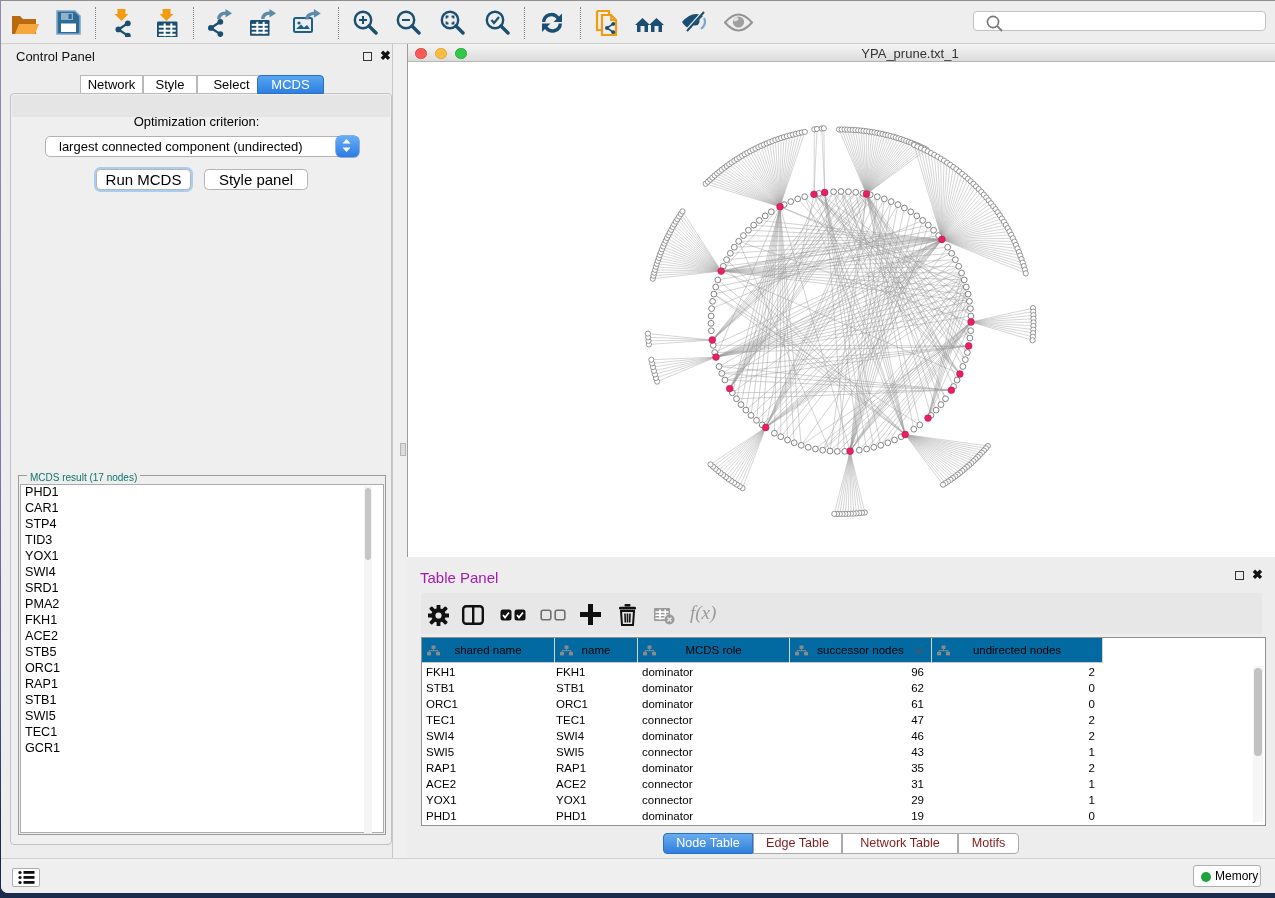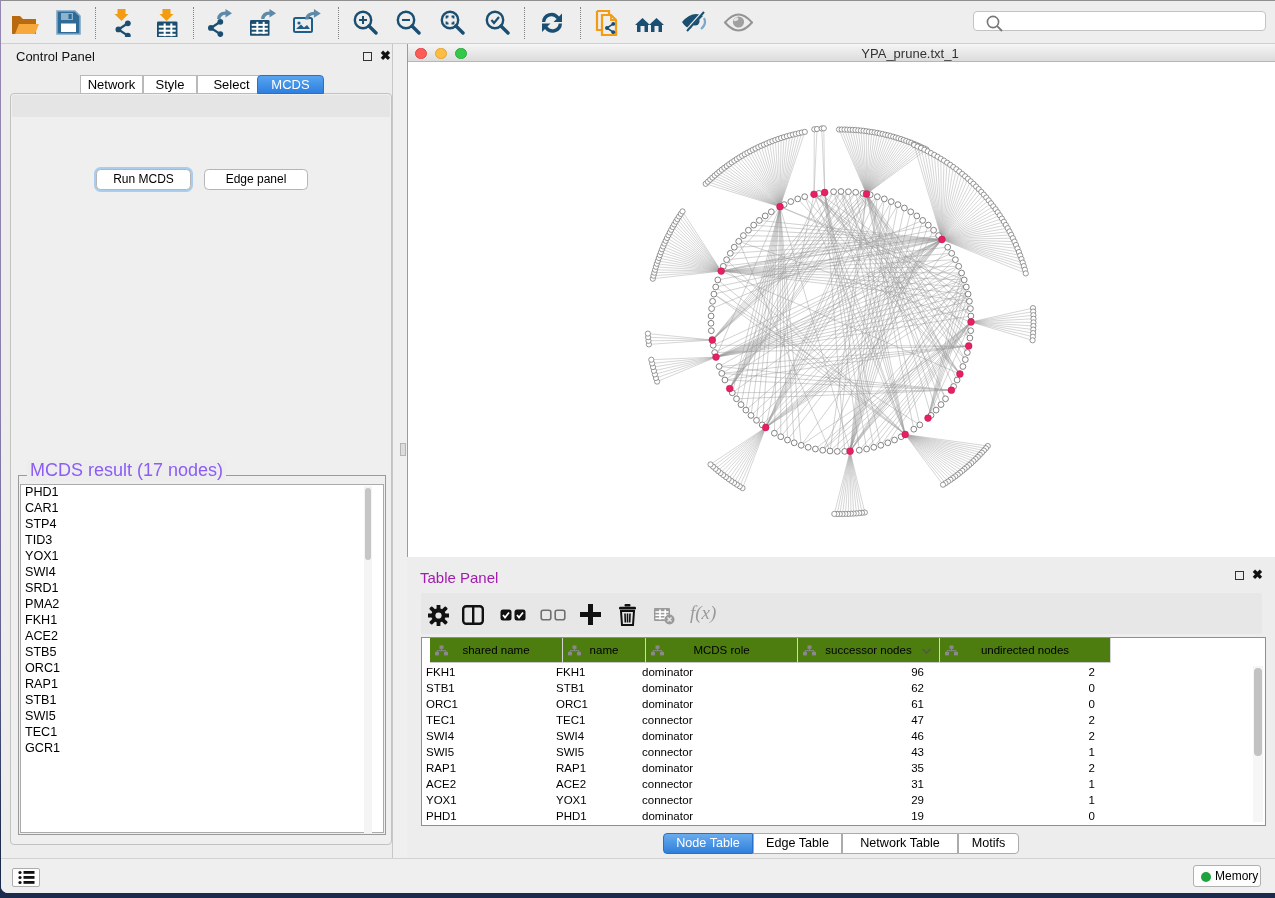--- a/index.html
+++ b/index.html
@@ -20,51 +20,51 @@
 .tab{position:absolute;top:75px;height:19px;background:#fff;border:1px solid #b9b9b9;color:#000;
  font-size:13px;text-align:center;line-height:18px}
 .tab.sel{background:linear-gradient(180deg,#57a5f1 0%,#2e7fe0 100%);color:#fff;border:1px solid #2a70c8;border-radius:4px 4px 0 0;z-index:3}
 #tabpane{left:9px;top:93px;width:382px;height:752px;background:#efefef;border:1px solid #c2c2c2;border-radius:4px}
 #tabpane .band{position:absolute;left:1px;top:1px;width:378px;height:22px;background:#e5e5e5;border-radius:3px 3px 0 0}
 #optlabel{left:0;top:114px;width:391px;text-align:center;font-size:13px;color:#000}
 #combo{left:44px;top:136px;width:314px;height:21px;background:#fff;border:1px solid #b3b3b3;border-radius:5px;font-size:13px;line-height:19px;color:#000;padding-left:13px}
 #combo .spin{position:absolute;right:-1px;top:-1px;width:23px;height:21px;border-radius:5px;
  background:linear-gradient(180deg,#66aef5 0%,#2d7ce4 100%);box-shadow:0 0 0 0.5px #2a6fc9}
 .btn{position:absolute;height:21px;background:#fff;border:1px solid #b5b5b5;border-radius:4.5px;
- font-size:12px;text-align:center;line-height:19px;color:#000}
+ font-size:15px;text-align:center;line-height:19px;color:#000}
 #runbtn{left:95px;top:169px;width:95px;box-shadow:0 0 0 2px #a8cdee}
 #closebtn{left:203px;top:169px;width:104px}
 
 #fieldset{left:17px;top:475px;width:368px;height:360px;border:1px solid #9a9a9a}
-#fieldlegend{left:26px;top:460px;background:#ededed;padding:0 3px;font-size:18px;color:#8b5cf6}
+#fieldlegend{left:26px;top:472px;background:#ededed;padding:0 3px;font-size:10px;color:#0f766e}
 #listbox{left:19px;top:484px;width:364px;height:349px;background:#fff;border:1px solid #ababab}
 #listbox .it{position:absolute;left:4px;font-size:12.6px;color:#000}
 #listsb{position:absolute;right:11px;top:1px;width:8px;height:347px;background:#f4f4f4}
 #listsb .th{position:absolute;left:1px;top:2px;width:6px;height:72px;background:#c6c6c6;border-radius:3px}
 
 #vsplit{left:391px;top:44px;width:15px;height:814px;background:#efefef;border-left:1px solid #c8c8c8}
 #vgrip{left:399px;top:443px;width:6px;height:13px;background:#dcdcdc;border:1px solid #b5b5b5}
 
 #netwin{left:406px;top:44px;width:869px;height:513px;background:#fff;border-left:1px solid #9b9b9b}
 #nettitle{left:0;top:0;width:869px;height:18px;background:linear-gradient(180deg,#f5f5f5,#dcdcdc);border-bottom:1px solid #b6b6b6}
 #nettitle .t{position:absolute;left:0;top:2px;width:1004px;text-align:center;font-size:13px;color:#333}
 .light{position:absolute;top:47.5px;width:11.5px;height:11.5px;border-radius:50%}
 #netcanvas{left:0;top:19px;width:868px;height:494px;background:#fff;overflow:hidden}
 
 #tpanel{left:406px;top:557px;width:869px;height:301px;background:#ededed}
 #tpanel .title{position:absolute;left:13px;top:12px;font-size:15px;color:#a21caf}
 #ttoolbar{left:14px;top:36px;width:841px;height:41px;background:#e7e7e7;border-radius:2px}
 #tableC{left:14px;top:80px;width:845px;height:189px;background:#fff;border:1px solid #8f8f8f}
-#thead{position:absolute;left:8px;top:0;width:681px;height:25px;background:#4d7c0f;border-bottom:1px solid #c9c9c9}
+#thead{position:absolute;left:0;top:0;width:681px;height:25px;background:#0369a1;border-bottom:1px solid #c9c9c9}
 .hcell{position:absolute;top:0;height:25px;border-right:1px solid #d4d4d4;font-size:11.5px;color:#000;text-align:center;line-height:25px}
 .trow{position:absolute;font-size:11.5px;color:#000;height:16px;line-height:16px}
 #tsb{position:absolute;right:2px;top:28px;width:10px;height:156px;background:#f6f6f6}
 #tsb .th{position:absolute;left:1px;top:2px;width:8px;height:88px;background:#c2c2c2;border-radius:4px}
 
-.btab{position:absolute;top:276px;height:21px;background:#fff;border:1px solid #ababab;font-size:12.6px;color:#000000;text-align:center;line-height:19px}
+.btab{position:absolute;top:276px;height:21px;background:#fff;border:1px solid #ababab;font-size:12.6px;color:#7f1d1d;text-align:center;line-height:19px}
 .btab.sel{background:linear-gradient(180deg,#6aacee 0%,#2e7fdb 100%);color:#fff;border-color:#2a70c8}
 
 #statusbar{left:0;top:858px;width:1274px;height:35px;background:#efefef;border-top:1px solid #d2d2d2}
 #listbtn{left:11px;top:868px;width:28px;height:19px;background:#fdfdfd;border:1px solid #adadad;border-radius:2px}
 #membtn{left:1192px;top:865px;width:68px;height:22px;background:#fdfdfd;border:1px solid #b0b0b0;border-radius:3px;font-size:12px;color:#000;line-height:20px;padding-left:21px}
 #membtn .dot{position:absolute;left:7px;top:5.5px;width:10px;height:10px;border-radius:50%;background:#1fa33c}
 </style></head><body>
 <div id="wallpaper" class="abs"></div>
 <div id="app" class="abs">
     <div id="toolbar" class="abs">
@@ -217,22 +217,29 @@
       <div class="floatsq"></div>
       <span class="closex">✖</span>
     </div>
     <div id="tabpane" class="abs">
       <div class="band"></div>
     </div>
     <div class="tab abs" style="left:79px;width:63px">Network</div>
     <div class="tab abs" style="left:142px;width:54px">Style</div>
     <div class="tab abs" style="left:196px;width:69px">Select</div>
     <div class="tab sel abs" style="left:256px;width:67px">MCDS</div>
+    <div id="optlabel" class="abs">Optimization criterion:</div>
+    <div id="combo" class="abs">largest connected component (undirected)<div class="spin">
+        <svg width="21" height="19" viewBox="0 0 21 19" style="position:absolute;left:0;top:0">
+          <path d="M6.5 7.5 L10.5 3 L14.5 7.5 Z" fill="#fff"></path>
+          <path d="M6.5 11.5 L10.5 16 L14.5 11.5 Z" fill="#fff"></path>
+        </svg>
+      </div></div>
     <div id="runbtn" class="btn">Run MCDS</div>
-    <div id="closebtn" class="btn">Edge panel</div>
+    <div id="closebtn" class="btn">Style panel</div>
     <div id="fieldset" class="abs"></div>
     <div id="fieldlegend" class="abs">MCDS result (17 nodes)</div>
     <div id="listbox" class="abs">
       <div class="it" style="top:0px">PHD1</div>
       <div class="it" style="top:16px">CAR1</div>
       <div class="it" style="top:32px">STP4</div>
       <div class="it" style="top:48px">TID3</div>
       <div class="it" style="top:64px">YOX1</div>
       <div class="it" style="top:80px">SWI4</div>
       <div class="it" style="top:96px">SRD1</div>

